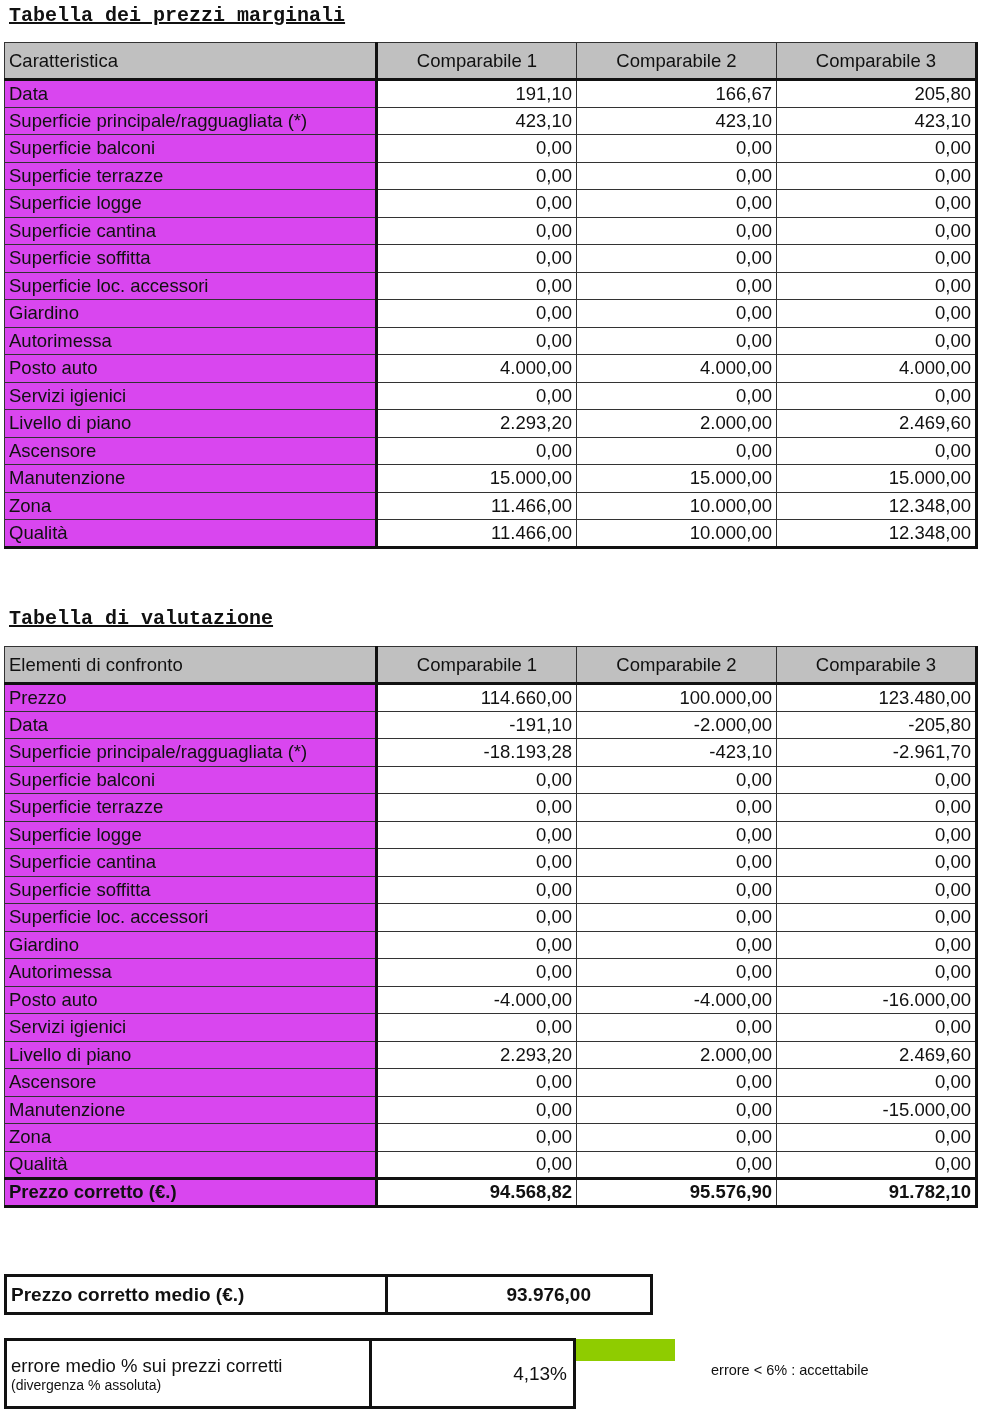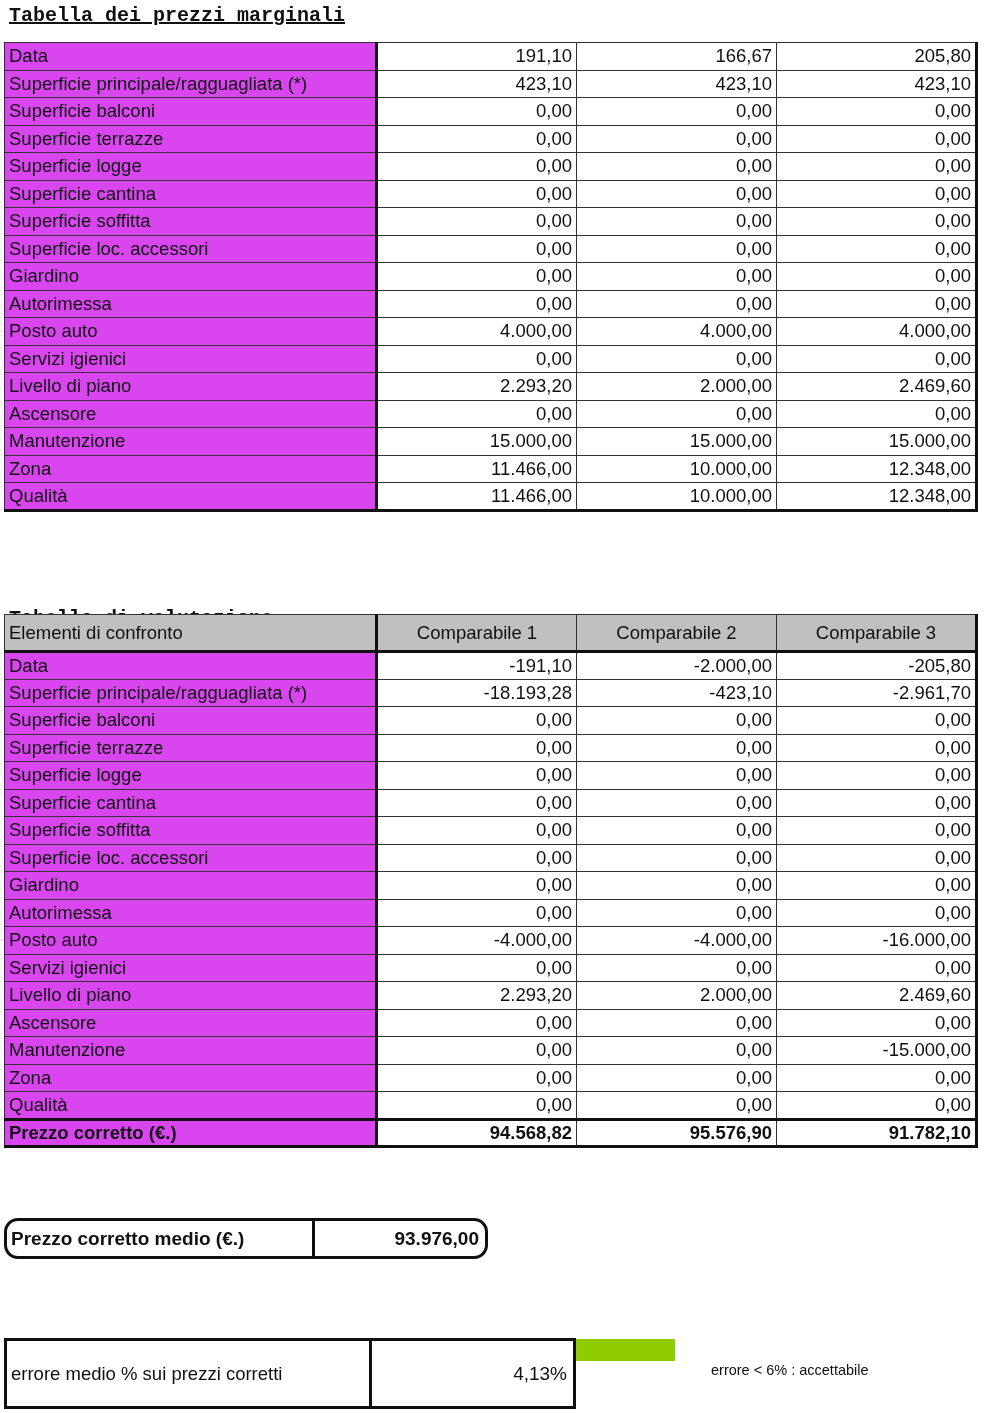--- a/index.html
+++ b/index.html
@@ -17,20 +17,26 @@
   .box{position:absolute;left:4px;border:3px solid #111;display:flex;box-sizing:border-box;}
   .box .l{width:370px;border-right:3px solid #111;padding:0 4px;display:flex;flex-direction:column;justify-content:center;}
   .box .r{width:197px;padding:0 6px;display:flex;align-items:center;justify-content:flex-end;}
 </style>
 </head>
 <body>
 
 <div class="title" style="top:4px;">Tabella dei prezzi marginali</div>
 <table class="grid" style="top:42px;">
   <tbody id="marg-body">
+      <tr class="head">
+        <td class="lbl">Caratteristica</td>
+        <td class="num">Comparabile 1</td>
+        <td class="num">Comparabile 2</td>
+        <td class="num c3">Comparabile 3</td>
+      </tr>
       <tr class="">
         <td class="lbl">Data</td>
         <td class="num">191,10</td>
         <td class="num">166,67</td>
         <td class="num c3">205,80</td>
       </tr>
       <tr class="">
         <td class="lbl">Superficie principale/ragguagliata (*)</td>
         <td class="num">423,10</td>
         <td class="num">423,10</td>
@@ -123,29 +129,35 @@
       <tr class="last">
         <td class="lbl">Qualità</td>
         <td class="num">11.466,00</td>
         <td class="num">10.000,00</td>
         <td class="num c3">12.348,00</td>
       </tr>
     </tbody>
 </table>
 
 <div class="title" style="top:607px;">Tabella di valutazione</div>
-<table class="grid" style="top:614px;">
+<table class="grid" style="top:646px;">
   <tbody id="val-body">
       <tr class="head">
         <td class="lbl">Elementi di confronto</td>
         <td class="num">Comparabile 1</td>
         <td class="num">Comparabile 2</td>
         <td class="num c3">Comparabile 3</td>
       </tr>
       <tr class="">
+        <td class="lbl">Prezzo</td>
+        <td class="num">114.660,00</td>
+        <td class="num">100.000,00</td>
+        <td class="num c3">123.480,00</td>
+      </tr>
+      <tr class="">
         <td class="lbl">Data</td>
         <td class="num">-191,10</td>
         <td class="num">-2.000,00</td>
         <td class="num c3">-205,80</td>
       </tr>
       <tr class="">
         <td class="lbl">Superficie principale/ragguagliata (*)</td>
         <td class="num">-18.193,28</td>
         <td class="num">-423,10</td>
         <td class="num c3">-2.961,70</td>
@@ -242,25 +254,26 @@
       </tr>
       <tr class="total">
         <td class="lbl">Prezzo corretto (€.)</td>
         <td class="num">94.568,82</td>
         <td class="num">95.576,90</td>
         <td class="num c3">91.782,10</td>
       </tr>
     </tbody>
 </table>
 
-<div class="box" style="top:1218px;width:484px;height:41px;font-size:19px;font-weight:bold;border-radius:14px;">
+<div class="box" style="top:1274px;width:649px;height:41px;font-size:19px;font-weight:bold;">
   <div class="l">Prezzo corretto medio (€.)</div>
   <div class="r">93.976,00</div>
 </div>
 
 <div class="box" style="top:1338px;width:572px;height:71px;">
   <div class="l">
     <div style="font-size:18.5px;">errore medio % sui prezzi corretti</div>
+    <div style="font-size:14px;">(divergenza % assoluta)</div>
   </div>
   <div class="r" style="font-size:19px;">4,13%</div>
 </div>
 <div id="indicator" style="position:absolute;left:576px;top:1339px;width:99px;height:22px;background:#8fcc00;"></div>
 <div style="position:absolute;left:711px;top:1362px;font-size:14.5px;">errore &lt; 6% : accettabile</div>
 
 </body></html>

